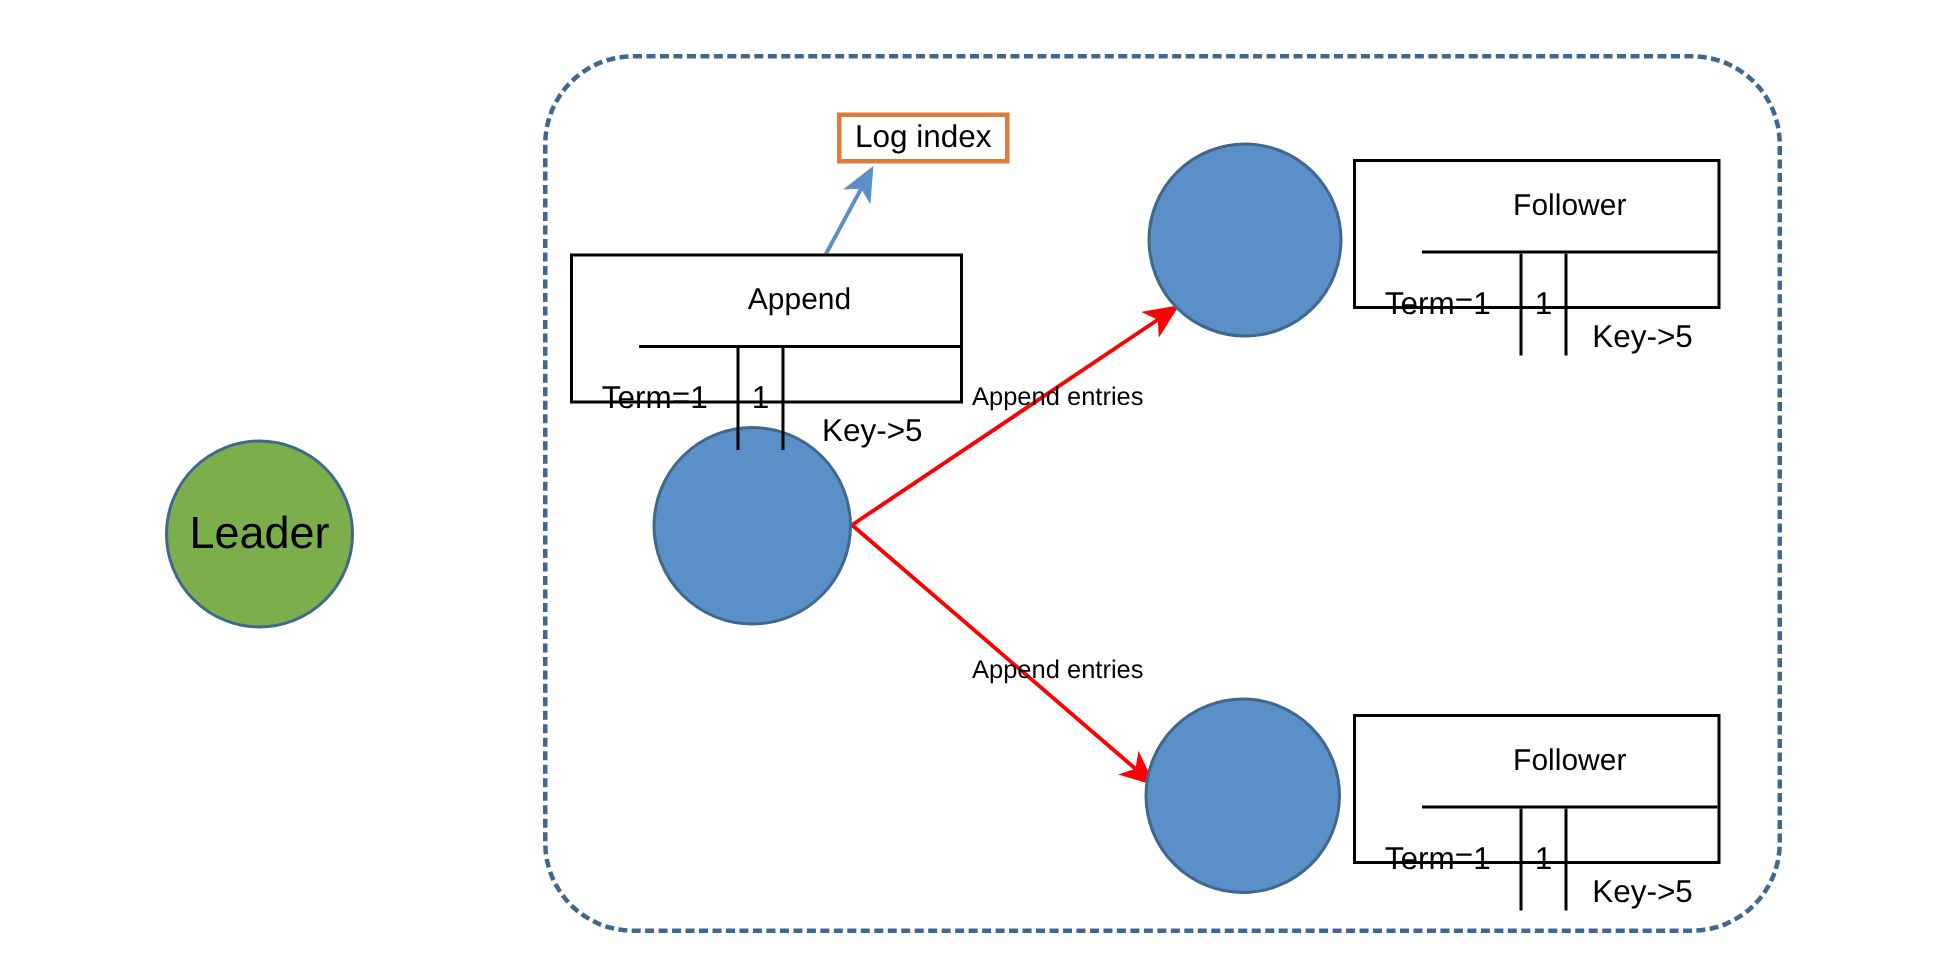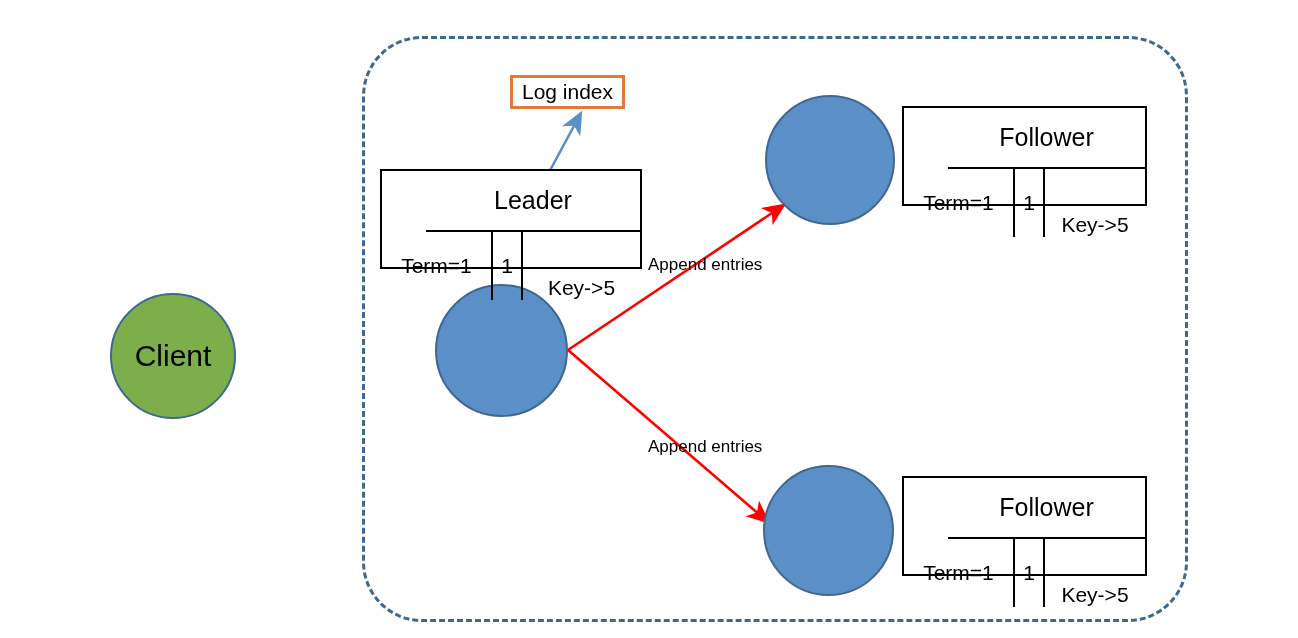--- a/index.html
+++ b/index.html
@@ -43,21 +43,21 @@
     display: flex;
     flex-direction: column;
   }
   .log-table-title {
     flex: 0 0 auto;
     box-sizing: border-box;
     border-bottom: 2px solid #000000;
     display: flex;
     align-items: center;
     justify-content: center;
-    font-size: 25px;
+    font-size: 20px;
     color: #000000;
     margin-left: 44px;
   }
   .log-table-row {
     flex: 1 1 auto;
     display: flex;
     flex-direction: row;
   }
   .log-cell {
     box-sizing: border-box;
@@ -116,39 +116,39 @@
     </defs>
 
     <line x1="568" y1="350" x2="784" y2="205" stroke="#FF0000" stroke-width="2.6" marker-end="url(#arrow-red)"></line>
 
     <line x1="568" y1="350" x2="768" y2="522" stroke="#FF0000" stroke-width="2.6" marker-end="url(#arrow-red)"></line>
 
     <line x1="506" y1="252" x2="581" y2="113" stroke="#5B8FC7" stroke-width="2.6" marker-end="url(#arrow-blue)"></line>
   </svg>
 
   <div class="node-circle" style="left:110px; top:293px; width:126px; height:126px; background:#7DAE4C; border:2px solid #40688F;">
-    <span class="node-label">Client</span>
+    <span class="node-label">Leader</span>
   </div>
 
   <div class="node-circle" style="left:435px; top:284px; width:133px; height:133px; background:#5B8FC7; border:2px solid #40688F;"></div>
 
   <div class="node-circle" style="left:765px; top:95px; width:130px; height:130px; background:#5B8FC7; border:2px solid #40688F;"></div>
 
   <div class="node-circle" style="left:763px; top:465px; width:131px; height:131px; background:#5B8FC7; border:2px solid #40688F;"></div>
 
   <div class="log-table" style="left:380px; top:169px; width:262px; height:100px;">
-    <div class="log-table-title" style="height:61px;">Leader</div>
+    <div class="log-table-title" style="height:61px;">Append</div>
     <div class="log-table-row">
       <div class="log-cell cell-term">Term=1</div>
       <div class="log-cell cell-index">1</div>
       <div class="log-cell cell-kv">Key-&gt;5</div>
     </div>
   </div>
 
-  <div class="callout-box" style="left:510px; top:75px; width:115px; height:34px;">
+  <div class="callout-box" style="left:558px; top:75px; width:115px; height:34px;">
     <span>Log index</span>
   </div>
 
   <div class="log-table" style="left:902px; top:106px; width:245px; height:100px;">
     <div class="log-table-title" style="height:61px;">Follower</div>
     <div class="log-table-row">
       <div class="log-cell cell-term">Term=1</div>
       <div class="log-cell cell-index">1</div>
       <div class="log-cell cell-kv">Key-&gt;5</div>
     </div>

